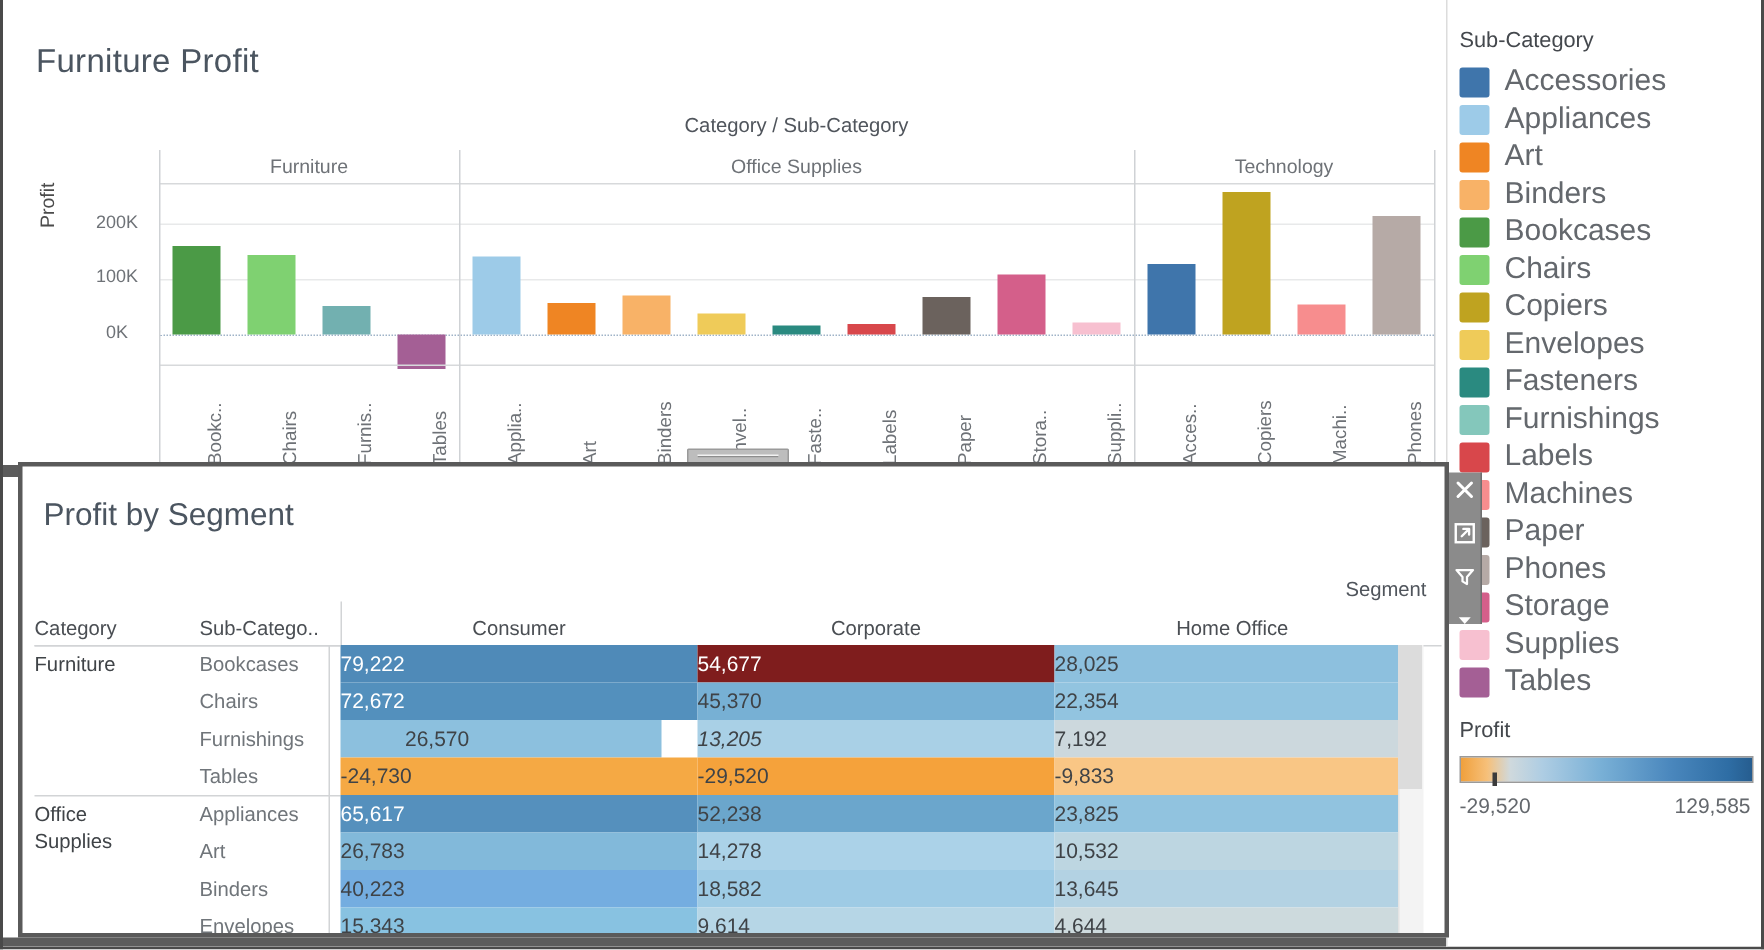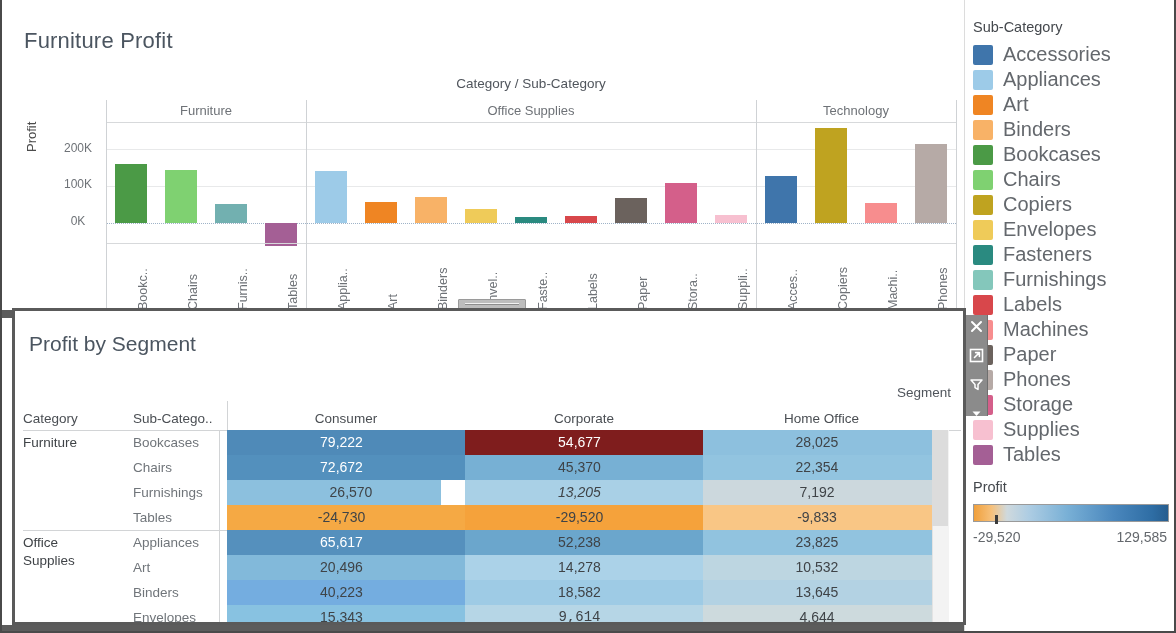--- a/index.html
+++ b/index.html
@@ -288,21 +288,21 @@
     left: 110px; width: 98px;
     font-size: 13.5px; color: #70757a;
     white-space: nowrap;
     line-height: 25px;
   }
   .valcell {
     position: absolute;
     height: 25px;
     font-size: 14px;
     line-height: 25px;
-    text-align: center;
+    text-align: left;
     box-sizing: border-box;
     padding-right: 9px;
     white-space: nowrap;
   }
   .rowsep {
     position: absolute;
     left: 0; width: 204px; height: 1px;
     background: #d2d4d6;
   }
   #colsep-left {
@@ -549,30 +549,30 @@
         <div class="catcell" style="top: 104px;">
           <div>Office</div>
           <div>Supplies</div>
         </div>
         <div class="rowsep" style="top: 100px;"></div>
         <div class="subcell" style="top: 100px;">Appliances</div>
         <div class="valcell" style="left: 204px; width: 238px; top: 100px; background: rgb(85, 144, 189); color: rgb(255, 255, 255);">65,617</div>
         <div class="valcell" style="left: 442px; width: 238px; top: 100px; background: rgb(107, 166, 204); color: rgb(63, 67, 71);">52,238</div>
         <div class="valcell" style="left: 680px; width: 237px; top: 100px; background: rgb(145, 195, 223); color: rgb(63, 67, 71);">23,825</div>
         <div class="subcell" style="top: 125px;">Art</div>
-        <div class="valcell" style="left: 204px; width: 238px; top: 125px; background: rgb(130, 185, 218); color: rgb(63, 67, 71);">20,496</div>
+        <div class="valcell" style="left: 204px; width: 238px; top: 125px; background: rgb(130, 185, 218); color: rgb(63, 67, 71);">26,783</div>
         <div class="valcell" style="left: 442px; width: 238px; top: 125px; background: rgb(171, 210, 232); color: rgb(63, 67, 71);">14,278</div>
         <div class="valcell" style="left: 680px; width: 237px; top: 125px; background: rgb(189, 214, 225); color: rgb(63, 67, 71);">10,532</div>
         <div class="subcell" style="top: 150px;">Binders</div>
         <div class="valcell" style="left: 204px; width: 238px; top: 150px; background: rgb(116, 173, 224); color: rgb(63, 67, 71);">40,223</div>
         <div class="valcell" style="left: 442px; width: 238px; top: 150px; background: rgb(158, 203, 229); color: rgb(63, 67, 71);">18,582</div>
         <div class="valcell" style="left: 680px; width: 237px; top: 150px; background: rgb(179, 210, 227); color: rgb(63, 67, 71);">13,645</div>
         <div class="subcell" style="top: 175px;">Envelopes</div>
         <div class="valcell" style="left: 204px; width: 238px; top: 175px; background: rgb(136, 194, 225); color: rgb(63, 67, 71);">15,343</div>
-        <div class="valcell" style="left: 442px; width: 238px; top: 175px; background: rgb(182, 214, 230); color: rgb(63, 67, 71); font-family: Liberation Mono, monospace;">9,614</div>
+        <div class="valcell" style="left: 442px; width: 238px; top: 175px; background: rgb(182, 214, 230); color: rgb(63, 67, 71);">9,614</div>
         <div class="valcell" style="left: 680px; width: 237px; top: 175px; background: rgb(205, 218, 221); color: rgb(63, 67, 71);">4,644</div>
         <div class="rowsep" style="top: 0px;"></div>
       </div>
     <div id="colsep-left"></div>
     <div id="tbl-scroll-track"></div>
     <div id="tbl-scroll-thumb"></div>
   </div>
 
   <div id="panel-bottom-bar"></div>
 </div>

